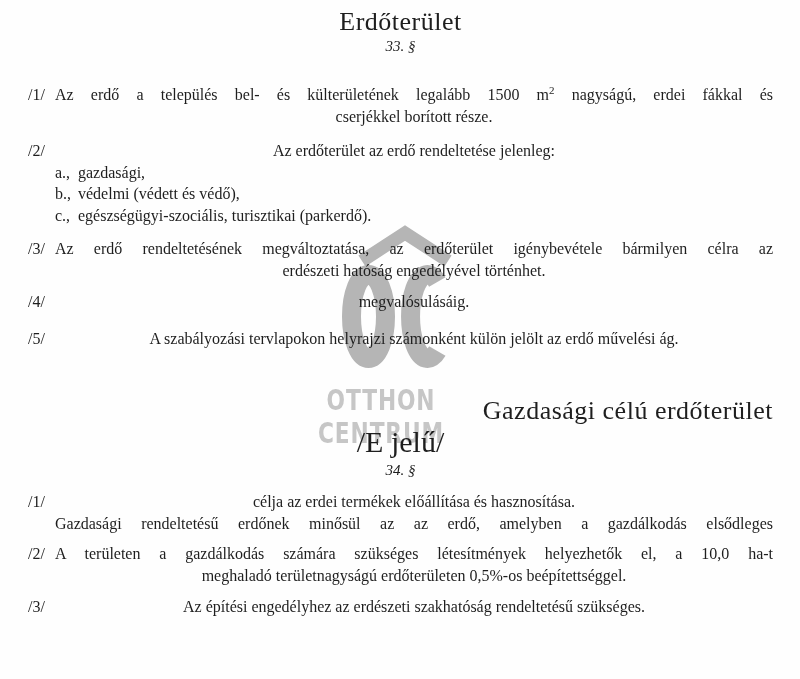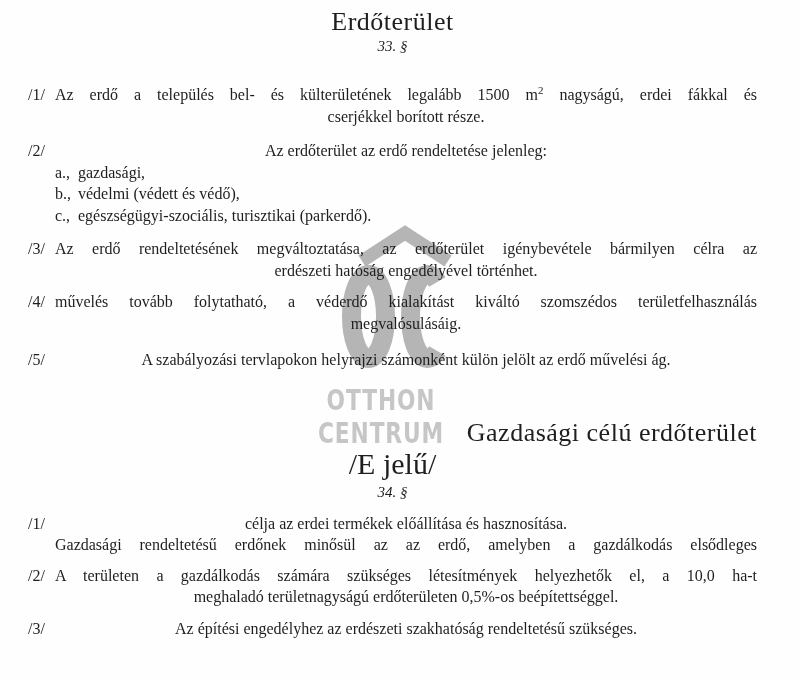--- a/index.html
+++ b/index.html
@@ -20,21 +20,21 @@
     text-align: center;
     font-family: "DejaVu Sans", sans-serif;
     font-weight: bold;
     color: #c6c6c6;
     font-size: 25px; line-height: 33px;
     letter-spacing: 1px;
   }
   .wm-words .wm-line { transform: scale(0.87, 1.15); transform-origin: center; }
 
   
-  .content { position: relative; z-index: 1; padding: 10px 43px 0 28px; }
+  .content { position: relative; z-index: 1; padding: 10px 27px 0 28px; }
 
   .doc-title {
     text-align: center;
     font-size: 26px; line-height: 24px;
     font-weight: normal;
     letter-spacing: 0.5px;
     margin: 0;
   }
   .doc-subtitle {
     text-align: center;
@@ -128,21 +128,20 @@
       <span class="marker">/3/</span>
       <div class="ptext">
         <div class="line just">Az erdő rendeltetésének megváltoztatása, az erdőterület igénybevétele bármilyen célra az</div>
         <div class="line">erdészeti hatóság engedélyével történhet.</div>
       </div>
     </div>
 
     <div class="para mt-p4">
       <span class="marker">/4/</span>
       <div class="ptext">
-        <div class="line just">művelés tovább folytatható, a véderdő kialakítást kiváltó szomszédos területfelhasználás</div>
         <div class="line">megvalósulásáig.</div>
       </div>
     </div>
 
     <div class="para mt-p5">
       <span class="marker">/5/</span>
       <div class="ptext">
         <div class="line">A szabályozási tervlapokon helyrajzi számonként külön jelölt az erdő művelési ág.</div>
       </div>
     </div>

